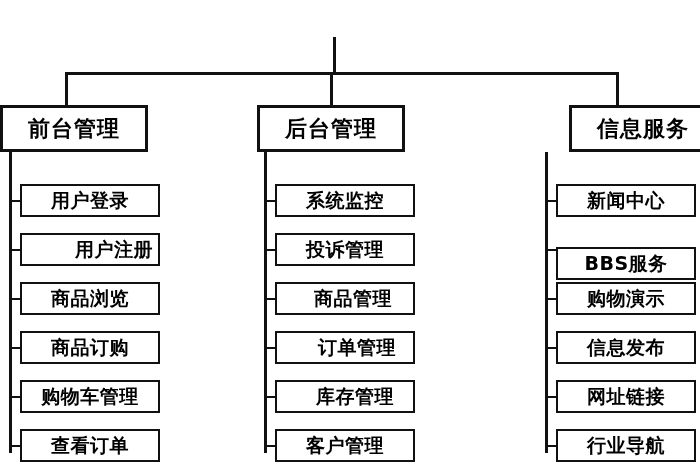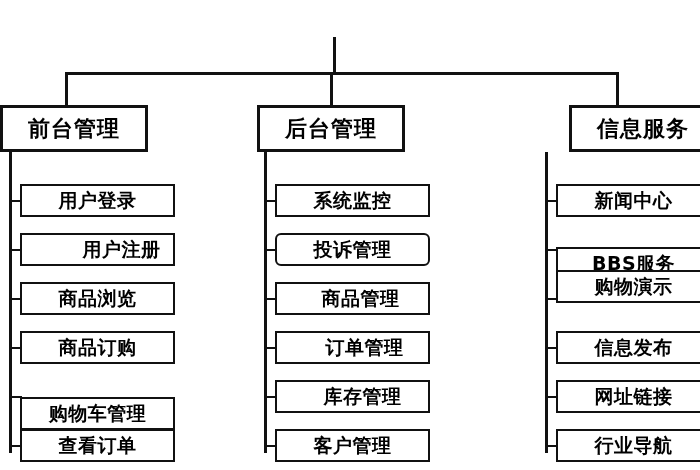--- a/index.html
+++ b/index.html
@@ -45,21 +45,21 @@
     font-size: 22px;
     font-weight: 700;
     border-width: 3px;
   }
   .col-a .node-l2 { left: 0; }
   .col-b .node-l2 { left: 257px; }
   .col-c .node-l2 { left: 539px; margin-left: 30px; }
 
   .node-leaf {
     box-sizing: border-box;
-    width: 155px;
+    width: 140px;
     height: 33px;
     font-size: 19px;
     font-weight: 700;
     border-width: 2px;
     letter-spacing: 0.5px;
   }
   .col-a .node-leaf { left: 20px; }
   .col-b .node-leaf { left: 275px; }
   .col-c .node-leaf { left: 556px; }
 
@@ -127,35 +127,35 @@
     <div class="line h-stub" style="position:absolute; top:249px;"></div>
     <div class="node node-leaf" style="position:absolute; top:233px;padding-left:48px;">用户注册</div>
 
     <div class="line h-stub" style="position:absolute; top:298px;"></div>
     <div class="node node-leaf" style="position:absolute; top:282px;">商品浏览</div>
 
     <div class="line h-stub" style="position:absolute; top:347px;"></div>
     <div class="node node-leaf" style="position:absolute; top:331px;">商品订购</div>
 
     <div class="line h-stub" style="position:absolute; top:396px;"></div>
-    <div class="node node-leaf" style="position:absolute; top:397px;text-align:right;">购物车管理</div>
+    <div class="node node-leaf" style="position:absolute; top:380px;text-align:right;">购物车管理</div>
 
     <div class="line h-stub" style="position:absolute; top:445px;"></div>
     <div class="node node-leaf" style="position:absolute; top:429px;">查看订单</div>
   </div>
 
   <div class="col-b">
     <div class="node node-l2">后台管理</div>
     <div class="line v-spine" style="height:301px;"></div>
 
     <div class="line h-stub" style="position:absolute; top:200px;"></div>
     <div class="node node-leaf" style="position:absolute; top:184px;">系统监控</div>
 
     <div class="line h-stub" style="position:absolute; top:249px;"></div>
-    <div class="node node-leaf" style="position:absolute; top:233px;border-radius:6px;">投诉管理</div>
+    <div class="node node-leaf" style="position:absolute; top:233px;">投诉管理</div>
 
     <div class="line h-stub" style="position:absolute; top:298px;"></div>
     <div class="node node-leaf" style="position:absolute; top:282px;padding-left:16px;">商品管理</div>
 
     <div class="line h-stub" style="position:absolute; top:347px;"></div>
     <div class="node node-leaf" style="position:absolute; top:331px;padding-left:24px;">订单管理</div>
 
     <div class="line h-stub" style="position:absolute; top:396px;"></div>
     <div class="node node-leaf" style="position:absolute; top:380px;padding-left:20px;">库存管理</div>
 
@@ -167,21 +167,21 @@
     <div class="node node-l2">信息服务</div>
     <div class="line v-spine" style="height:301px;"></div>
 
     <div class="line h-stub" style="position:absolute; top:200px;"></div>
     <div class="node node-leaf" style="position:absolute; top:184px;">新闻中心</div>
 
     <div class="line h-stub" style="position:absolute; top:249px;"></div>
     <div class="node node-leaf" style="position:absolute; top:233px;margin-top:14px;">BBS服务</div>
 
     <div class="line h-stub" style="position:absolute; top:298px;"></div>
-    <div class="node node-leaf" style="position:absolute; top:270px;font-family:Liberation Mono, monospace;">购物演示</div>
+    <div class="node node-leaf" style="position:absolute; top:282px;font-family:Liberation Mono, monospace;">购物演示</div>
 
     <div class="line h-stub" style="position:absolute; top:347px;"></div>
     <div class="node node-leaf" style="position:absolute; top:331px;">信息发布</div>
 
     <div class="line h-stub" style="position:absolute; top:396px;"></div>
     <div class="node node-leaf" style="position:absolute; top:380px;">网址链接</div>
 
     <div class="line h-stub" style="position:absolute; top:445px;"></div>
     <div class="node node-leaf" style="position:absolute; top:429px;">行业导航</div>
   </div>

